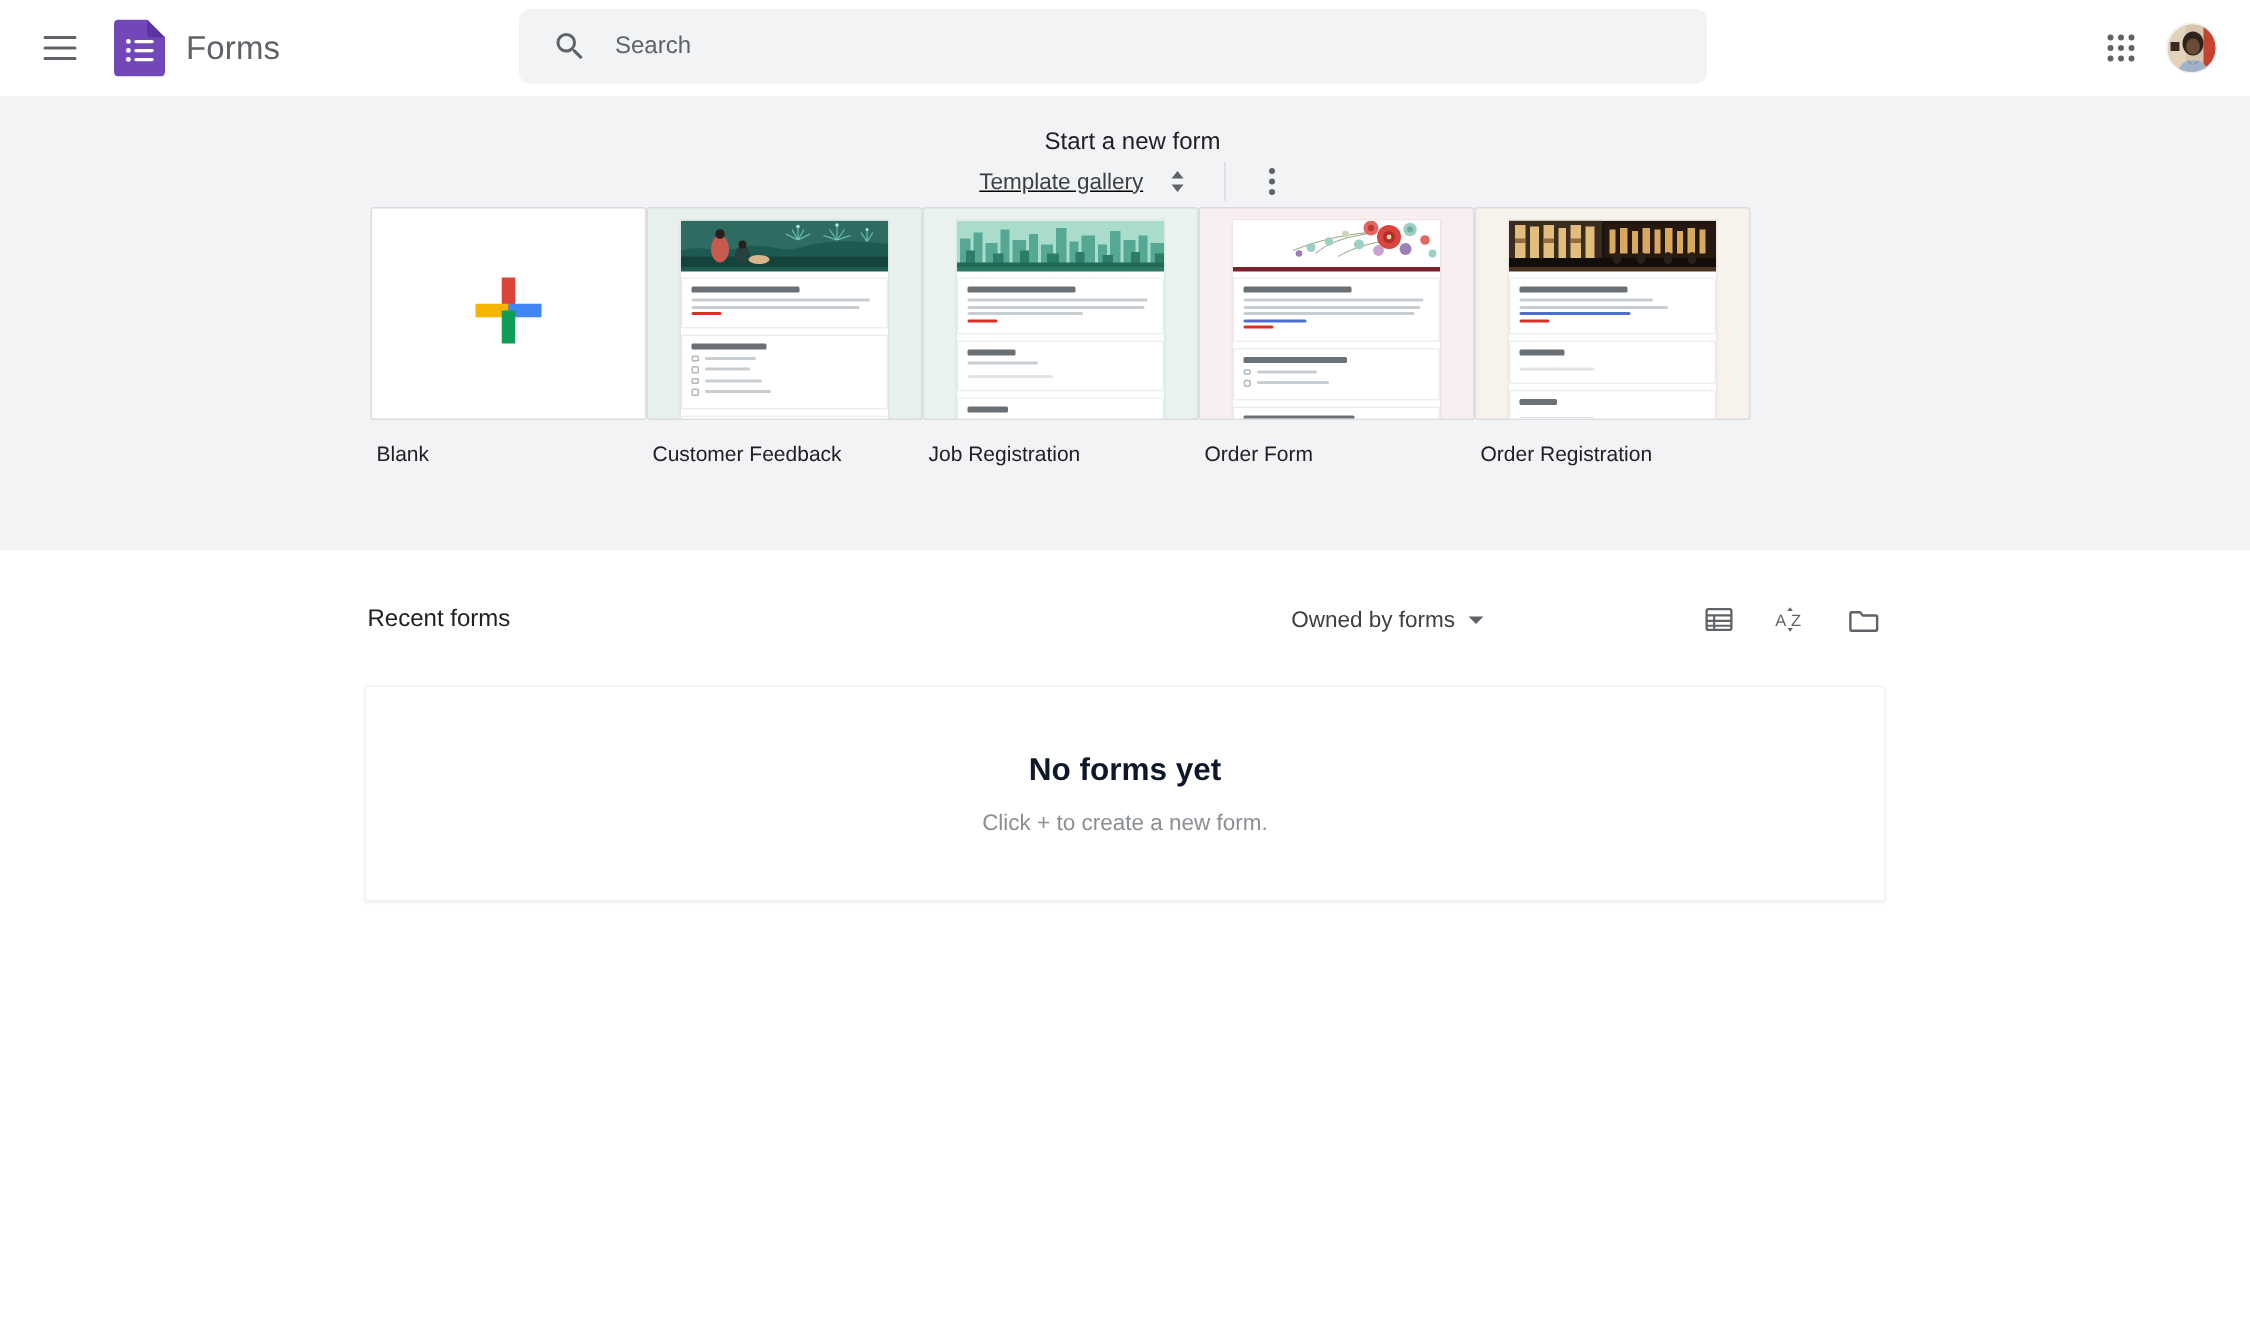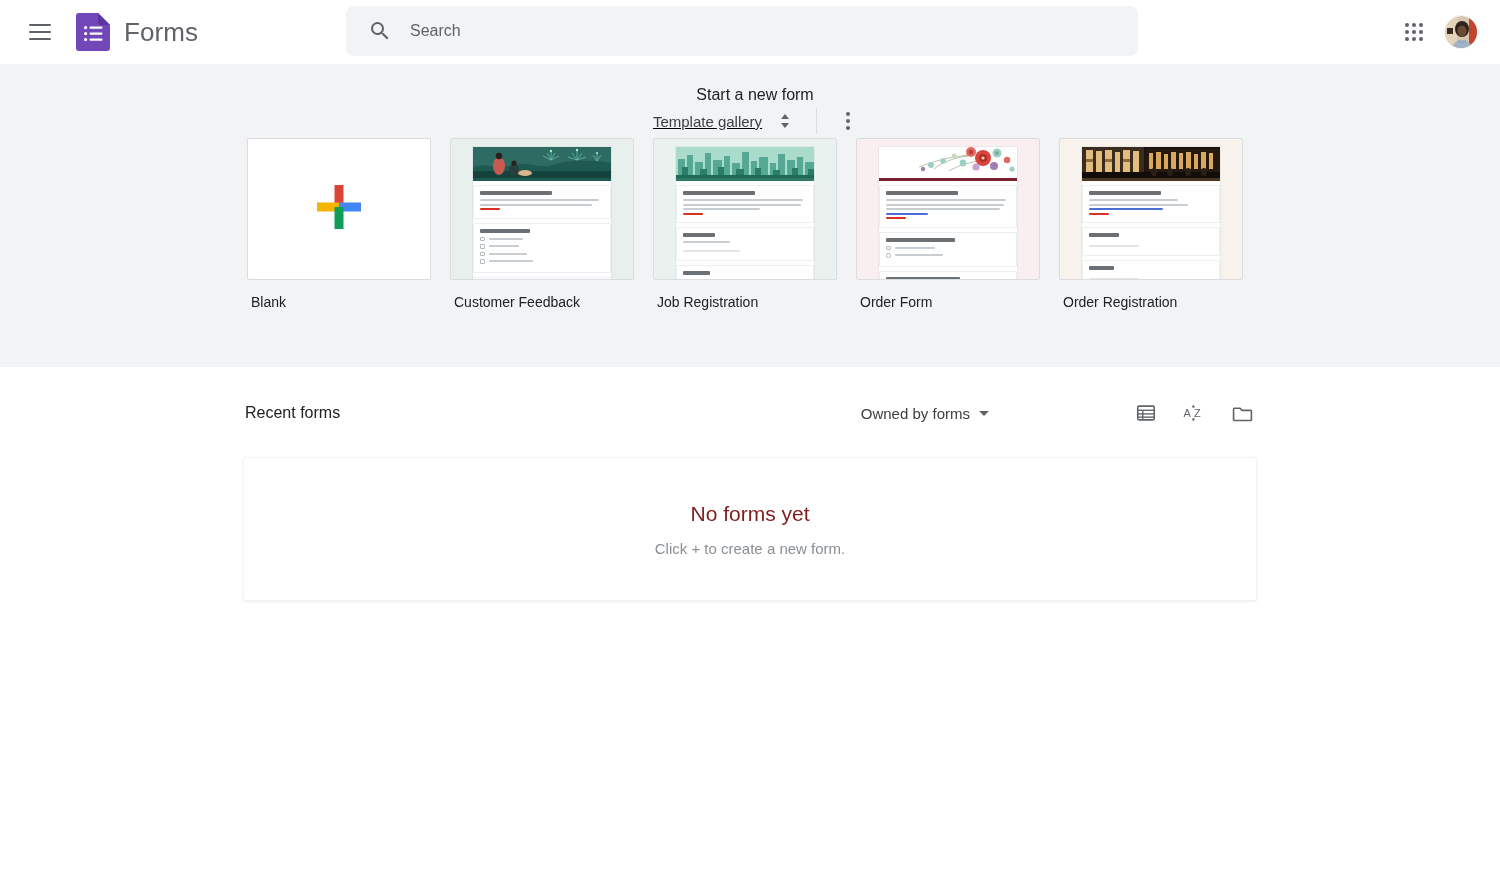--- a/index.html
+++ b/index.html
@@ -31,21 +31,21 @@
   }
   .brand {
     display: flex; align-items: center;
     margin-left: 12px; cursor: pointer;
   }
   .forms-logo {
     width: 34px; height: 38px; position: relative;
     display: block;
   }
   .brand-name {
-    font-size: 26px; color: #5f6368;
+    font-size: 22px; color: #5f6368;
     margin-left: 14px; letter-spacing: 0.1px;
     font-weight: 400; white-space: nowrap;
   }
   .searchwrap {
     position: absolute; left: 346px; top: 6px;
     width: 792px; height: 50px;
     background: #f1f3f4; border-radius: 8px;
     display: flex; align-items: center;
     cursor: text;
   }
@@ -95,21 +95,21 @@
   }
   .chev-updown { width: 18px; height: 20px; }
   .divider-v { width: 1px; height: 26px; background: #dadce0; margin: 0 10px; }
   .kebab {
     width: 34px; height: 34px; border-radius: 50%;
     display: flex; flex-direction: column; align-items: center;
     justify-content: center; gap: 3px; cursor: pointer;
   }
   .kebab i { width: 4px; height: 4px; border-radius: 50%; background: #5f6368; display: block; }
 
-  .cards { display: flex; gap: 19px; padding-left: 2px; }
+  .cards { display: flex; padding-left: 2px; }
   .card { width: 184px; cursor: pointer; }
   .card-thumb {
     width: 184px; height: 142px; background: #fff;
     border: 1px solid #dadce0; border-radius: 2px;
     overflow: hidden; position: relative;
   }
   .card-label {
     font-size: 14px; color: #202124; margin-top: 14px;
     padding-left: 4px; white-space: nowrap;
   }
@@ -165,21 +165,21 @@
     margin-top: 22px;
     height: 144px;
     border: 1px solid #f1f3f4;
     border-radius: 2px;
     background: #fff;
     box-shadow: 0 1px 2px rgba(60,64,67,.08);
     display: flex; flex-direction: column;
     align-items: center; justify-content: center;
     width: 1014px;
   }
-  .empty-title { font-size: 21px; color: #7f1d1d; font-weight: 400; }
+  .empty-title { font-size: 21px; color: #0f172a; font-weight: 700; }
   .empty-sub { font-size: 15px; color: #8a8f94; margin-top: 14px; }
 </style>
 </head>
 <body>
 
 <div class="topbar">
 
   <div class="hamburger">
     <span></span>
     <span></span>

